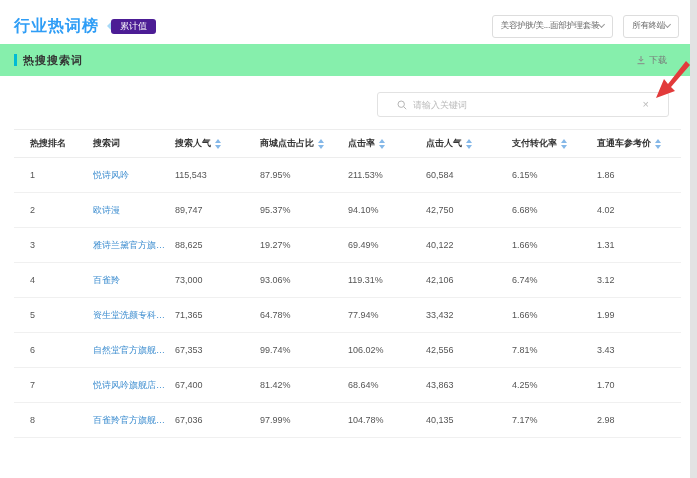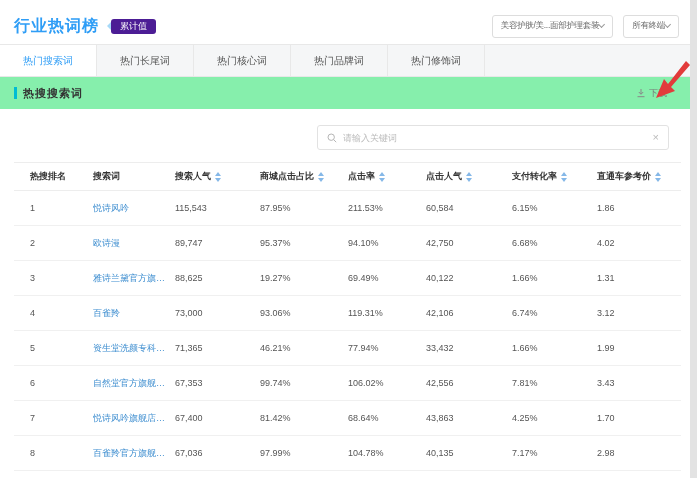--- a/index.html
+++ b/index.html
@@ -40,22 +40,22 @@
   .section-head { height:32px; background:#86efac; display:flex; align-items:center;
                   padding:0 30px 0 14px; }
   .bar { width:3px; height:12px; background:#00bcd4; margin-right:6px; }
   .section-title { font-size:11px; font-weight:bold; color:#333; letter-spacing:1px; }
   .download { margin-left:auto; display:flex; align-items:center; gap:3px;
               font-size:9px; color:#777; cursor:pointer; }
   .red-arrow { position:absolute; right:6px; top:58px; z-index:5; }
 
   
   .search-row { display:flex; justify-content:flex-end; padding:16px 28px 12px 16px; }
-  .search-box { width:352px; height:25px; border:1px solid #e2e2e2; border-radius:3px;
-                display:flex; align-items:center; padding:0 9px; gap:6px; background:#fff; }
+  .search-box { width:292px; height:25px; border:1px solid #e2e2e2; border-radius:3px;
+                display:flex; align-items:center; padding:0 19px; gap:6px; background:#fff; }
   .search-box input { border:none; outline:none; flex:1; font-size:9px; color:#333;
                       font-family:inherit; background:transparent; }
   .search-box input::placeholder { color:#bbb; }
   .clear-x { color:#bbb; font-size:11px; line-height:1; cursor:pointer; }
 
   
   .table { margin:0 0 0 14px; width:667px; }
   .cols { display:flex; align-items:center; }
   .cols > * { flex:none; }
   .cols > *:nth-child(1){ width:79px; padding-left:16px; }
@@ -95,28 +95,20 @@
         <span>美容护肤/美...面部护理套装</span>
         <span class="chevron"></span>
       </div>
       <div class="ctrl select">
         <span>所有终端</span>
         <span class="chevron"></span>
       </div>
     </div>
   </div>
 
-  <div class="tabs">
-
-  <div class="tab active">热门搜索词</div>
-      <div class="tab">热门长尾词</div>
-      <div class="tab">热门核心词</div>
-      <div class="tab">热门品牌词</div>
-      <div class="tab">热门修饰词</div>
-    </div>
 
   <div class="section-head">
     <span class="bar"></span>
     <span class="section-title">热搜搜索词</span>
     <span class="download">
       <svg width="10" height="10" viewBox="0 0 10 10">
         <path d="M5 1 V6 M2.8 4 L5 6.3 L7.2 4" stroke="#888" stroke-width="1" fill="none"></path>
         <path d="M1.5 8.7 H8.5" stroke="#888" stroke-width="1"></path>
       </svg>
       <span>下载</span>
@@ -231,21 +223,21 @@
           <span>93.06%</span>
           <span>119.31%</span>
           <span>42,106</span>
           <span>6.74%</span>
           <span>3.12</span>
         </div>
         <div class="tr cols">
           <span>5</span>
           <span class="kw">资生堂洗颜专科官方旗舰</span>
           <span>71,365</span>
-          <span>46.21%</span>
+          <span>64.78%</span>
           <span>77.94%</span>
           <span>33,432</span>
           <span>1.66%</span>
           <span>1.99</span>
         </div>
         <div class="tr cols">
           <span>6</span>
           <span class="kw">自然堂官方旗舰店官...</span>
           <span>67,353</span>
           <span>99.74%</span>

